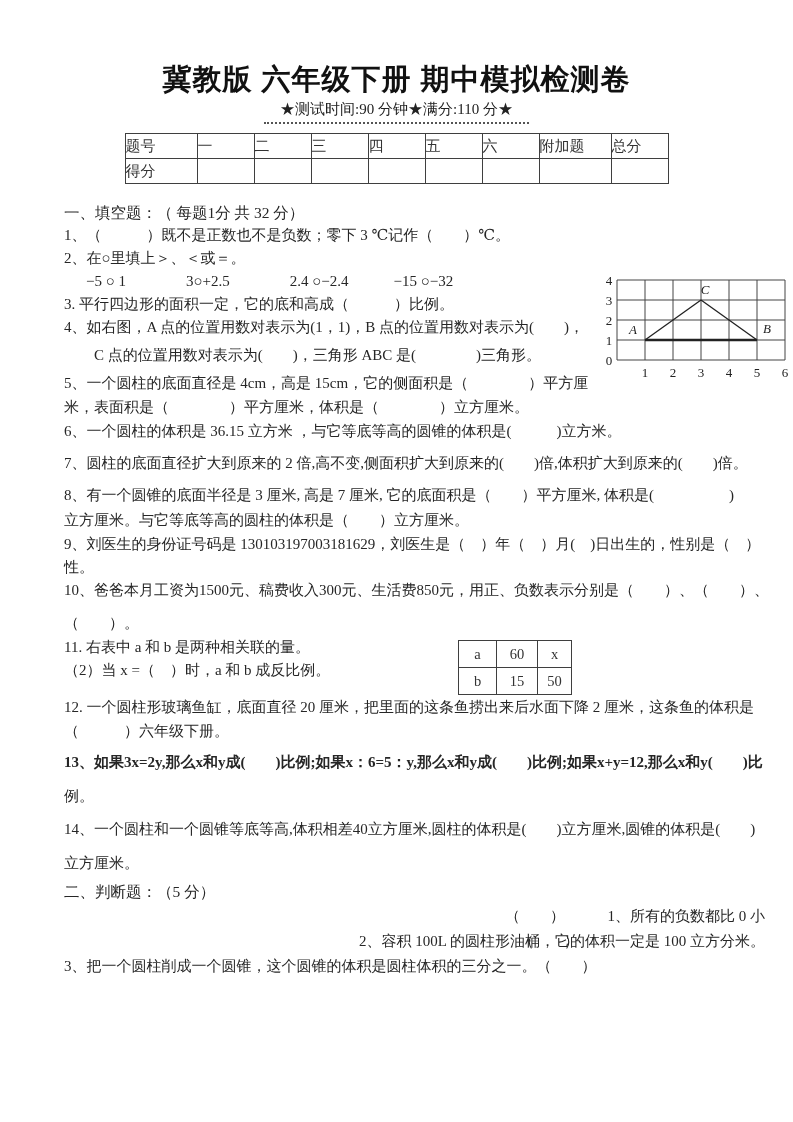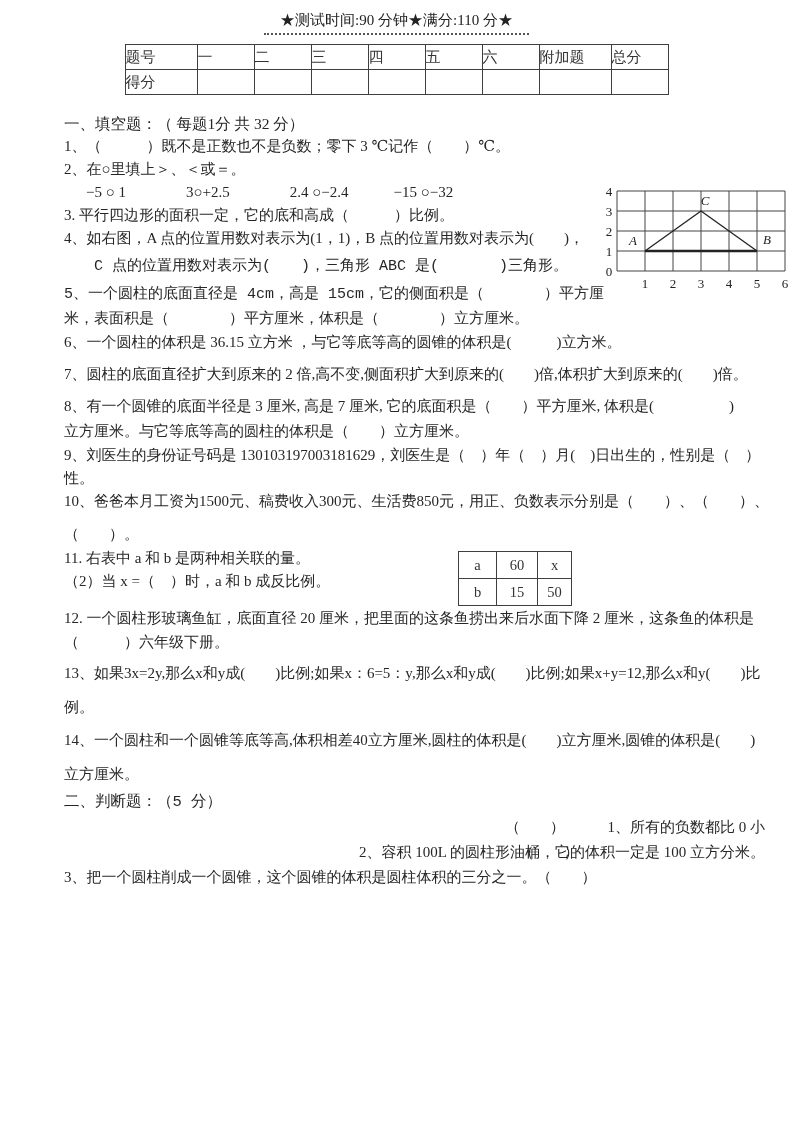--- a/index.html
+++ b/index.html
@@ -14,21 +14,21 @@
   }
   .doc-title {
     margin: 60px 0 0 0;
     text-align: center;
     font-family: "Liberation Sans", "DejaVu Sans", sans-serif;
     font-size: 29px;
     font-weight: bold;
     letter-spacing: 1px;
     color: #111;
   }
-  .subtitle-wrap { text-align: center; margin-top: 11px; }
+  .subtitle-wrap { text-align: center; margin-top: 0; }
   .subtitle {
     display: inline-block;
     font-size: 15px;
     padding: 0 16px 3px 16px;
     border-bottom: 2px dotted #555;
     color: #222;
   }
   table.score-table {
     border-collapse: collapse;
     margin: 9px auto 0 auto;
@@ -49,22 +49,22 @@
     padding: 17px 28px 0 64px;
     font-size: 15px;
     color: #262626;
   }
   .content p { margin: 0; line-height: 23px; white-space: nowrap; }
   .sec-head { font-size: 15.5px; }
   .ind22 { padding-left: 22px; }
   .ind30 { padding-left: 30px; }
   .mt1  { margin-top: 1px  !important; }
   .mt2  { margin-top: 2px  !important; }
-  .mt5  { margin-top: 5px  !important; font-family: Liberation Mono, monospace; }
-  .mt8  { margin-top: 8px  !important; }
+  .mt5  { margin-top: 5px  !important; }
+  .mt8  { margin-top: 8px  !important; font-weight: bold; }
   .mt9  { margin-top: 9px  !important; }
   .mt10 { margin-top: 10px !important; }
   .mt11 { margin-top: 11px !important; }
   .mt14 { margin-top: 14px !important; }
 
   .q4-block { position: relative; }
   .grid-figure {
     position: absolute;
     left: 536px; top: -46px;
     width: 194px; height: 120px;
@@ -92,20 +92,21 @@
   .judge-line { position: relative; text-align: right; }
   .judge-blank { position: absolute; }
   .jb1 { left: 441px; }
   .jb2 { left: 455px; }
 </style>
 </head>
 <body>
 
 <div class="page">
 
+  <h1 class="doc-title">冀教版 六年级下册 期中模拟检测卷</h1>
 
   <div class="subtitle-wrap">
     <span class="subtitle">★测试时间:90 分钟★满分:110 分★</span>
   </div>
 
   <table class="score-table">
     <tbody>
       <tr>
         <td class="w-wide">题号</td>
         <td class="w-std">一</td>

